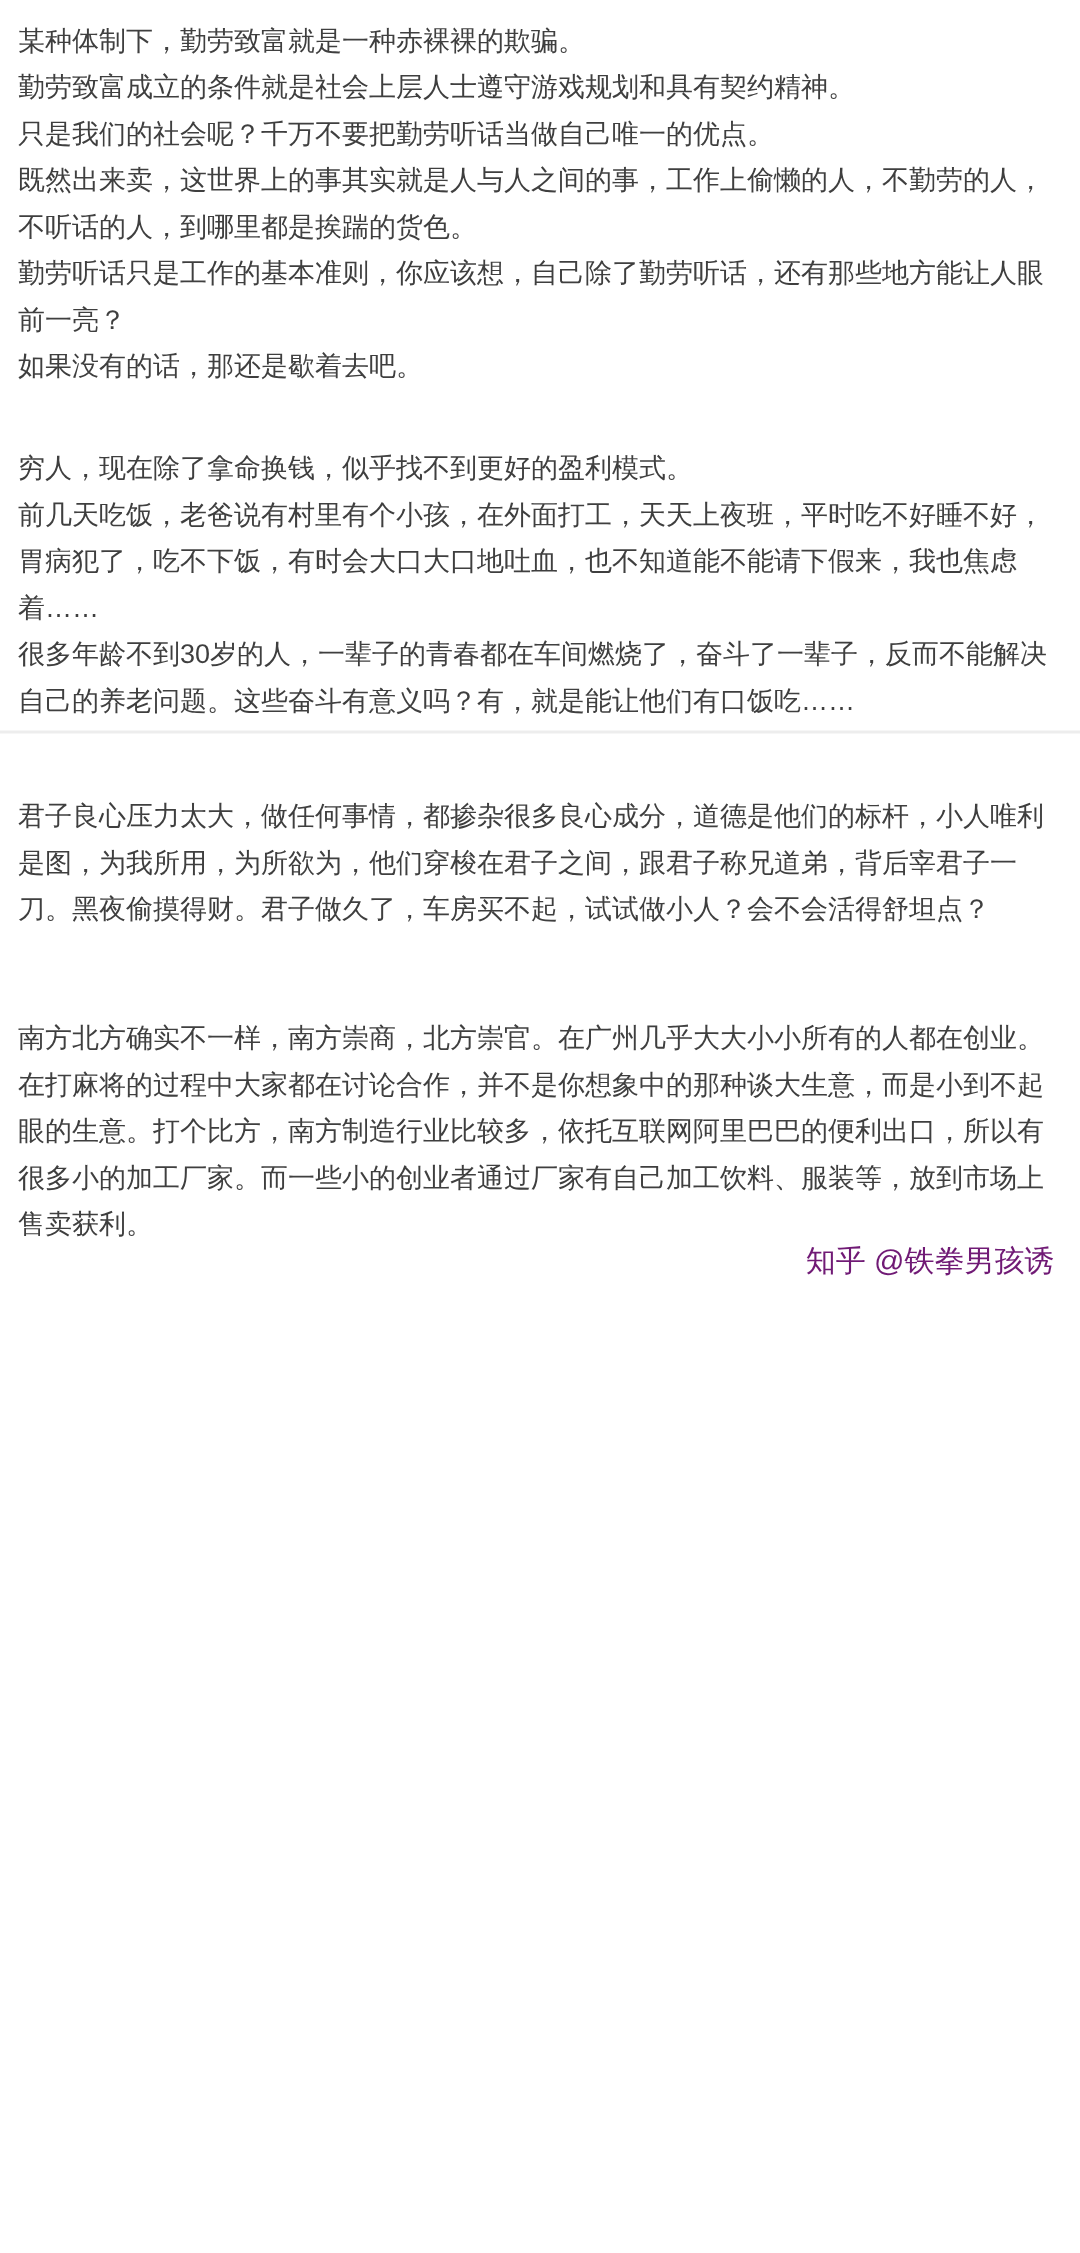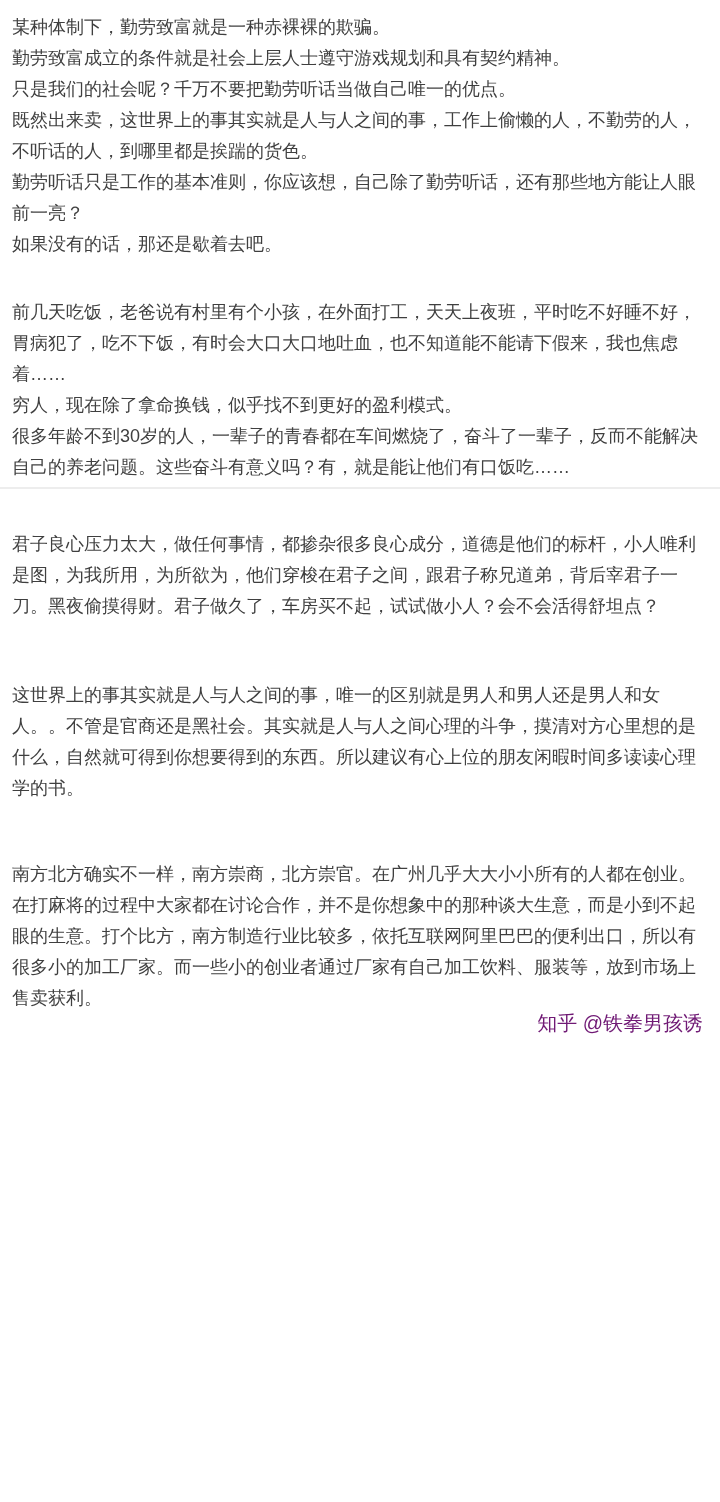--- a/index.html
+++ b/index.html
@@ -54,34 +54,31 @@
   <section class="block block-1">
     <p>某种体制下，勤劳致富就是一种赤裸裸的欺骗。</p>
     <p>勤劳致富成立的条件就是社会上层人士遵守游戏规划和具有契约精神。</p>
     <p>只是我们的社会呢？千万不要把勤劳听话当做自己唯一的优点。</p>
     <p>既然出来卖，这世界上的事其实就是人与人之间的事，工作上偷懒的人，不勤劳的人，不听话的人，到哪里都是挨踹的货色。</p>
     <p>勤劳听话只是工作的基本准则，你应该想，自己除了勤劳听话，还有那些地方能让人眼前一亮？</p>
     <p>如果没有的话，那还是歇着去吧。</p>
   </section>
 
   <section class="block block-2">
+    <p>穷人，现在除了拿命换钱，似乎找不到更好的盈利模式。</p>
     <p>前几天吃饭，老爸说有村里有个小孩，在外面打工，天天上夜班，平时吃不好睡不好，胃病犯了，吃不下饭，有时会大口大口地吐血，也不知道能不能请下假来，我也焦虑着……</p>
-    <p>穷人，现在除了拿命换钱，似乎找不到更好的盈利模式。</p>
     <p>很多年龄不到30岁的人，一辈子的青春都在车间燃烧了，奋斗了一辈子，反而不能解决自己的养老问题。这些奋斗有意义吗？有，就是能让他们有口饭吃……</p>
   </section>
 
   <hr class="section-divider">
 
   <section class="block block-3">
     <p>君子良心压力太大，做任何事情，都掺杂很多良心成分，道德是他们的标杆，小人唯利是图，为我所用，为所欲为，他们穿梭在君子之间，跟君子称兄道弟，背后宰君子一刀。黑夜偷摸得财。君子做久了，车房买不起，试试做小人？会不会活得舒坦点？</p>
   </section>
 
-  <section class="block block-4">
-    <p>这世界上的事其实就是人与人之间的事，唯一的区别就是男人和男人还是男人和女人。。不管是官商还是黑社会。其实就是人与人之间心理的斗争，摸清对方心里想的是什么，自然就可得到你想要得到的东西。所以建议有心上位的朋友闲暇时间多读读心理学的书。</p>
-  </section>
 
   <section class="block block-5">
     <p>南方北方确实不一样，南方崇商，北方崇官。在广州几乎大大小小所有的人都在创业。在打麻将的过程中大家都在讨论合作，并不是你想象中的那种谈大生意，而是小到不起眼的生意。打个比方，南方制造行业比较多，依托互联网阿里巴巴的便利出口，所以有很多小的加工厂家。而一些小的创业者通过厂家有自己加工饮料、服装等，放到市场上售卖获利。</p>
   </section>
 
 
   <div class="watermark">
     <span>知乎 @铁拳男孩诱</span>
   </div>
 

